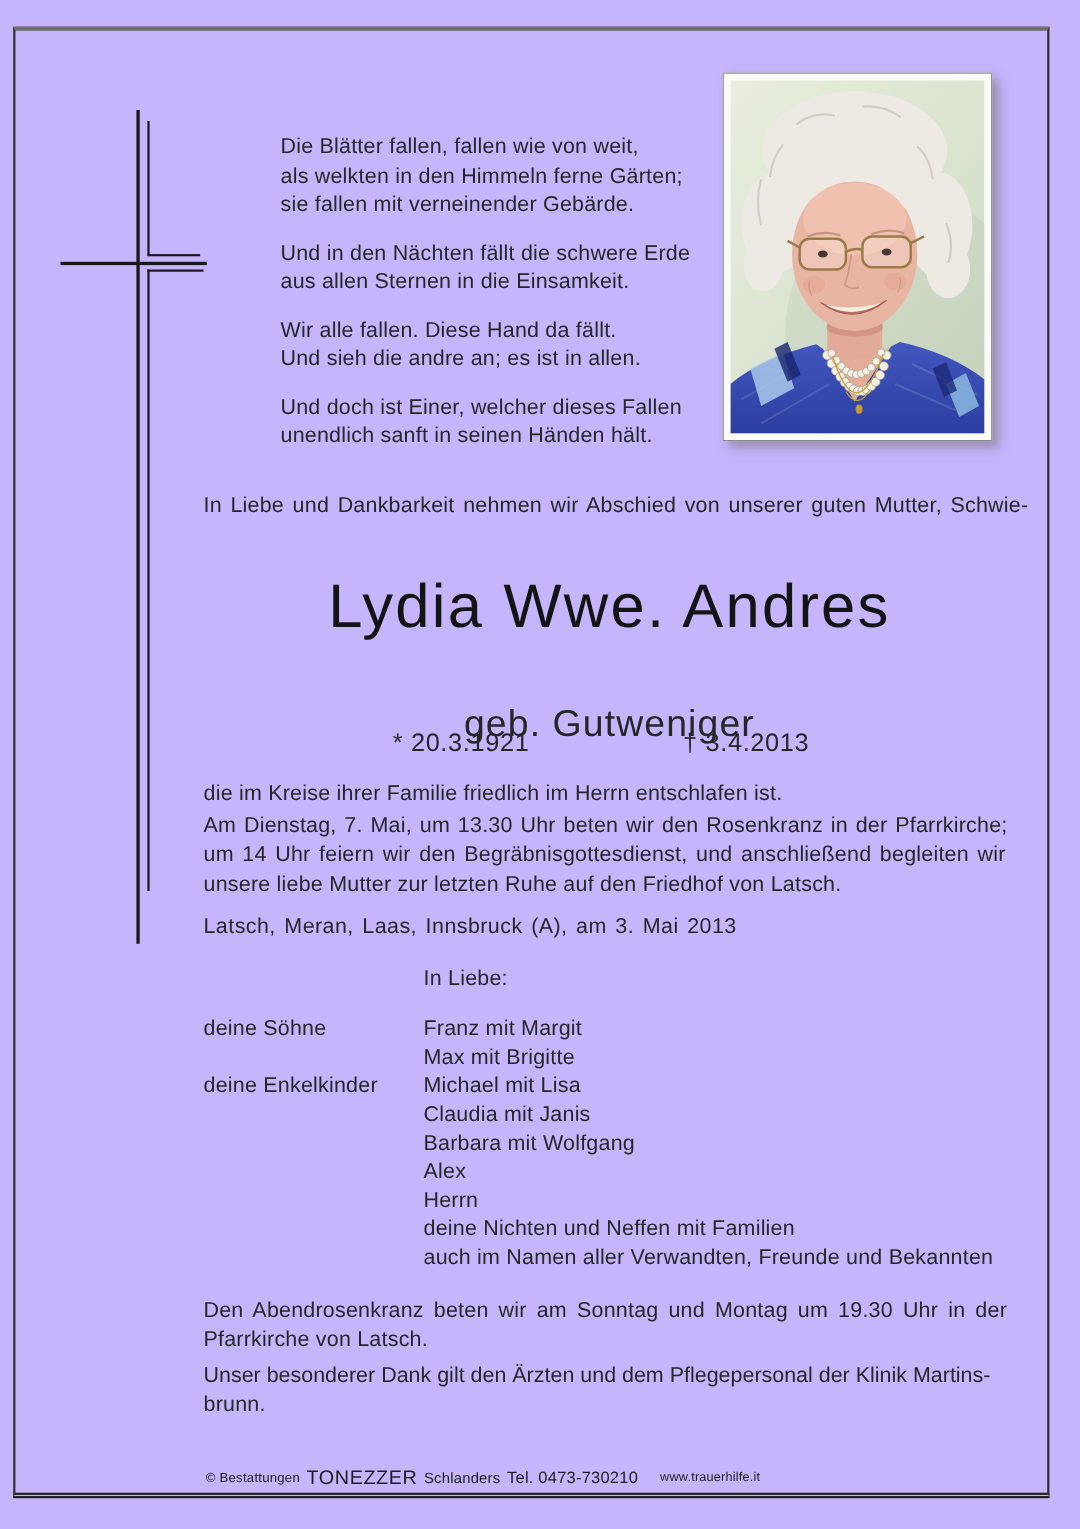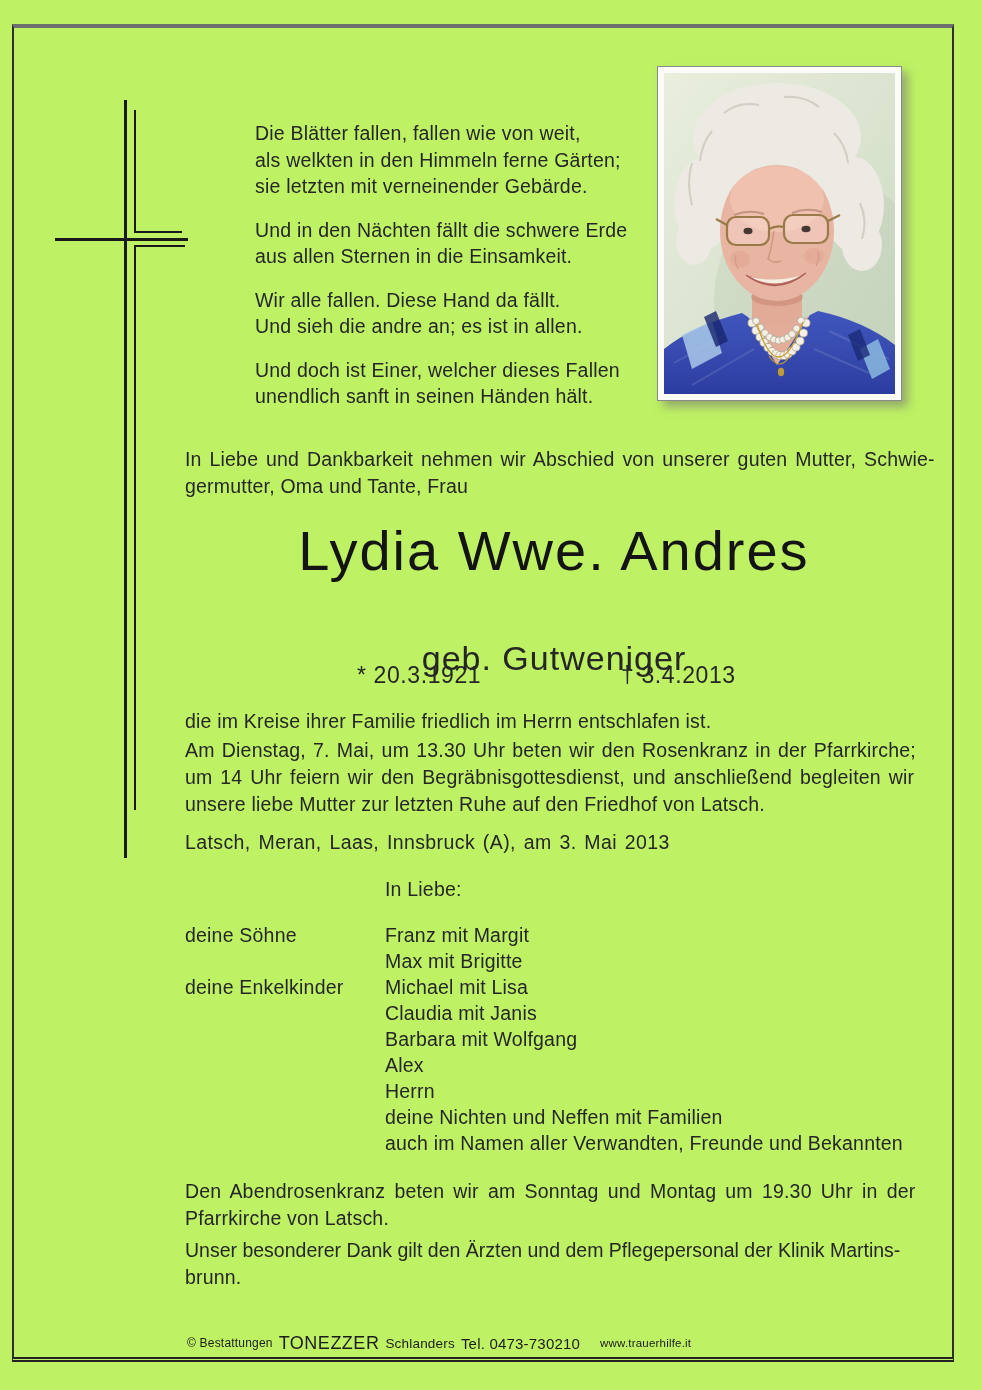--- a/index.html
+++ b/index.html
@@ -1,16 +1,16 @@
 <!DOCTYPE html>
 <html><head>
 <meta charset="utf-8">
 <style>
   html,body{margin:0;padding:0;background:#ffffff;}
-  .page{position:relative;width:982px;height:1390px;background:#bef264;overflow:hidden;
+  .page{position:relative;width:982px;height:1390px;background:#c4b5fd;overflow:hidden;
         font-family:"Liberation Sans", sans-serif;color:#1e1e1e;}
   .card-border{position:absolute;left:12px;top:24px;width:942px;height:1338px;box-sizing:border-box;
         border-left:2px solid #2f2f2f;border-right:2px solid #2f2f2f;
         border-top:4px solid #6f6f6f;border-bottom:5px double #222;}
   
   .cross div{position:absolute;background:#191919;}
   .cv1{left:124px;top:100px;width:3px;height:758px;}
   .cv2{left:134px;top:110px;width:2px;height:122px;}
   .ch1{left:134px;top:231px;width:48px;height:2px;}
   .chm{left:55px;top:238px;width:133px;height:3px;}
@@ -62,21 +62,21 @@
     <div class="ch1"></div>
     <div class="chm"></div>
     <div class="ch2"></div>
     <div class="cv3"></div>
   </div>
 
   <div class="t poem">
     <div class="stanza">
       <div>Die Blätter fallen, fallen wie von weit,</div>
       <div>als welkten in den Himmeln ferne Gärten;</div>
-      <div>sie letzten mit verneinender Gebärde.</div>
+      <div>sie fallen mit verneinender Gebärde.</div>
     </div>
     <div class="stanza">
       <div>Und in den Nächten fällt die schwere Erde</div>
       <div>aus allen Sternen in die Einsamkeit.</div>
     </div>
     <div class="stanza">
       <div>Wir alle fallen. Diese Hand da fällt.</div>
       <div>Und sieh die andre an; es ist in allen.</div>
     </div>
     <div class="stanza">
@@ -199,21 +199,20 @@
       <g stroke="#c8a030" fill="none">
         <path d="M93 251 Q114 318 139 249" stroke-width="1.3"></path>
         <path d="M105 283 Q116 300 127 281" stroke-width="1.1"></path>
         <ellipse cx="117" cy="299" rx="3.2" ry="4.2" fill="#c09a35" stroke="none"></ellipse>
       </g>
     </svg>
   </div>
 
   <div class="t intro">
     <div class="ws2">In Liebe und Dankbarkeit nehmen wir Abschied von unserer guten Mutter, Schwie-</div>
-    <div>germutter, Oma und Tante, Frau</div>
   </div>
 
   <div class="t name">Lydia Wwe. Andres</div>
   <div class="t birthname">geb. Gutweniger</div>
 
   <div class="t dates">
     <span class="b">* 20.3.1921</span>
     <span class="d">† 3.4.2013</span>
   </div>
 

